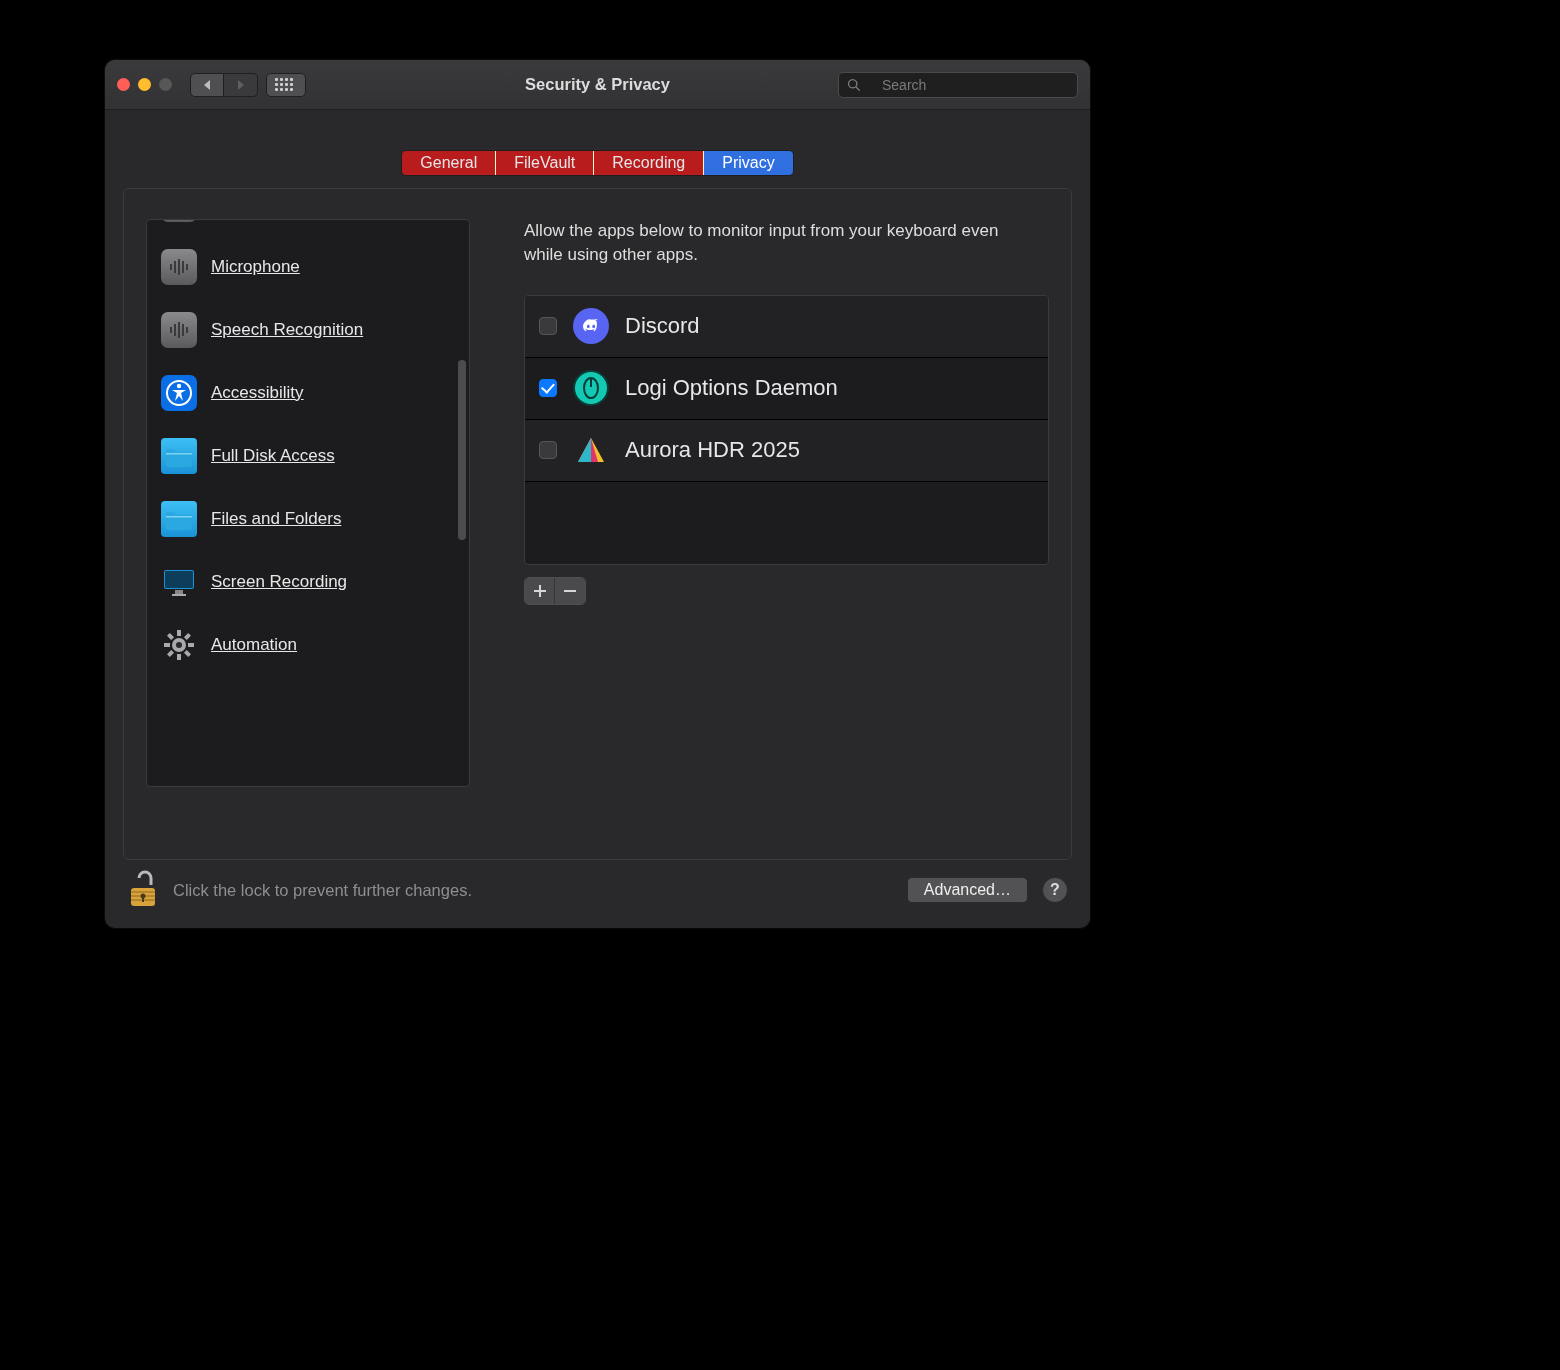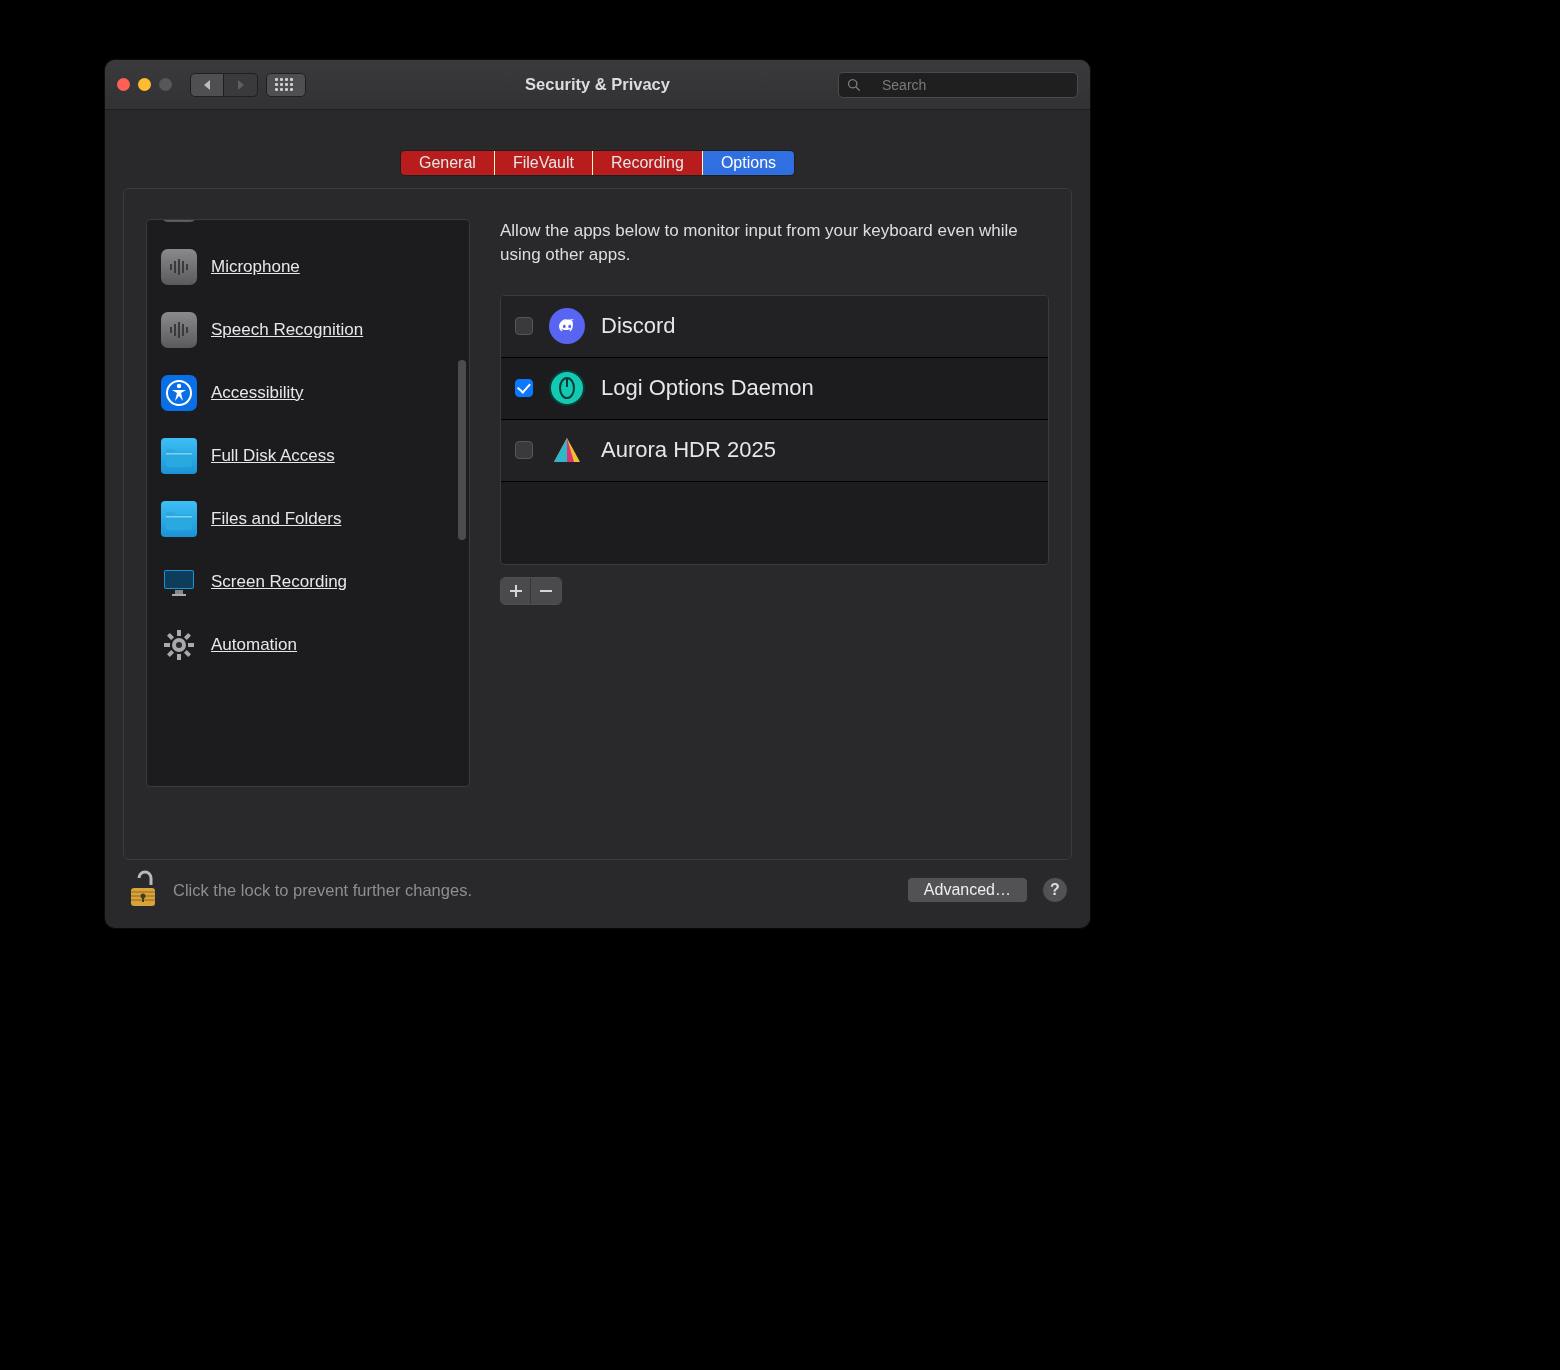--- a/index.html
+++ b/index.html
@@ -139,21 +139,21 @@
       display: flex; align-items: center; justify-content: center;
       flex-shrink: 0;
     }
     .scrollbar-track {
       position: absolute; right: 1px; top: 140px; width: 10px; height: 340px;
     }
     .scrollbar-thumb {
       width: 8px; height: 180px; background: #4c4c4e; border-radius: 4px;
     }
 
-    .right-pane { flex: 1; display: flex; flex-direction: column; }
+    .right-pane { flex: 1; display: flex; flex-direction: column; margin-left: 24px; }
     .desc { color: #dedede; font-size: 17px; line-height: 1.4; padding-right: 20px; }
 
     .app-list {
       margin-top: 28px;
       background: #1c1c1e;
       border: 1px solid #3b3b3d;
       border-radius: 4px;
       height: 270px;
       overflow: hidden;
     }
@@ -278,21 +278,21 @@
     </div>
   </div>
 
   <div class="body">
 
     <div class="tabbar">
       <div class="tabs">
         <div class="tab">General</div>
         <div class="tab">FileVault</div>
         <div class="tab">Recording</div>
-        <div class="tab active">Options</div>
+        <div class="tab active">Privacy</div>
       </div>
     </div>
 
     <div class="content-frame">
 
       <div class="cat-panel">
         <div class="cat-list">
           <div class="cat-item">
             <div class="cat-icon ic-camera">
               

